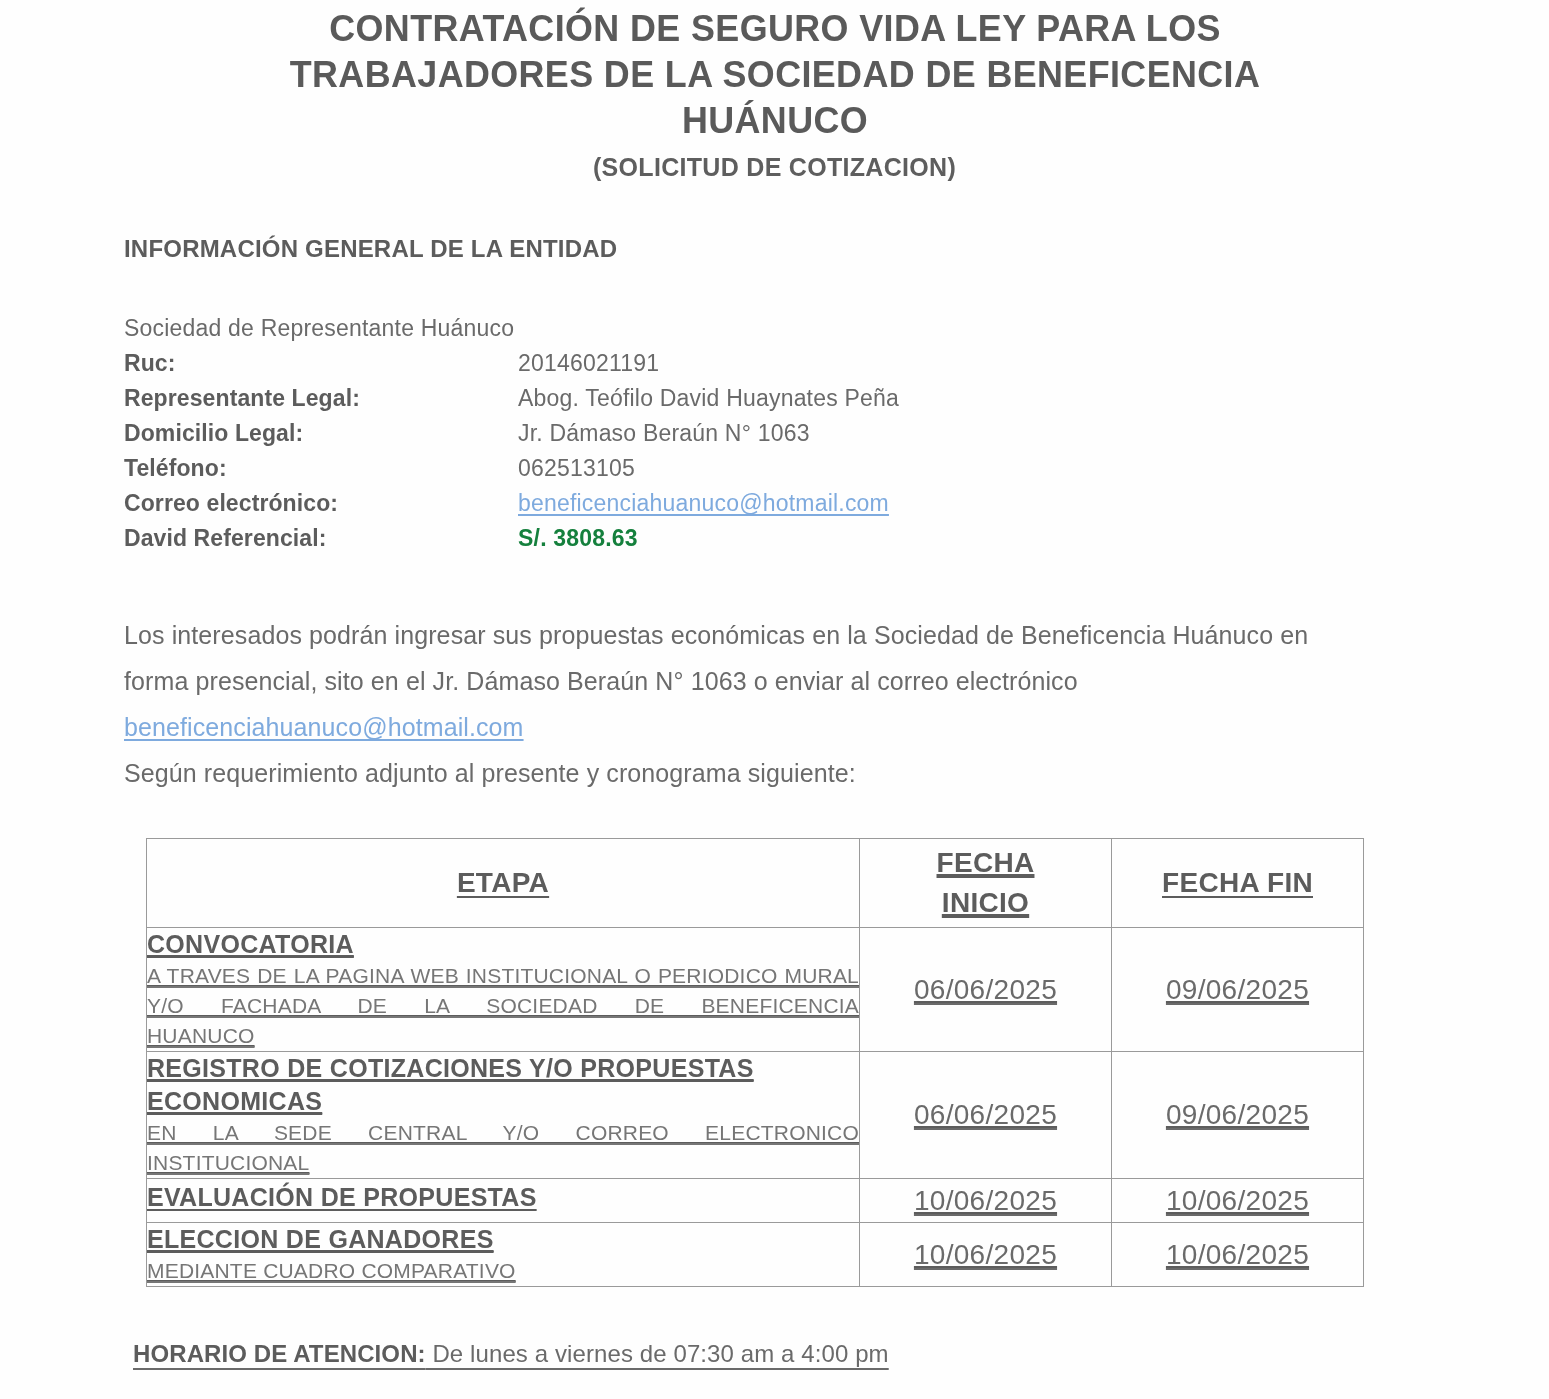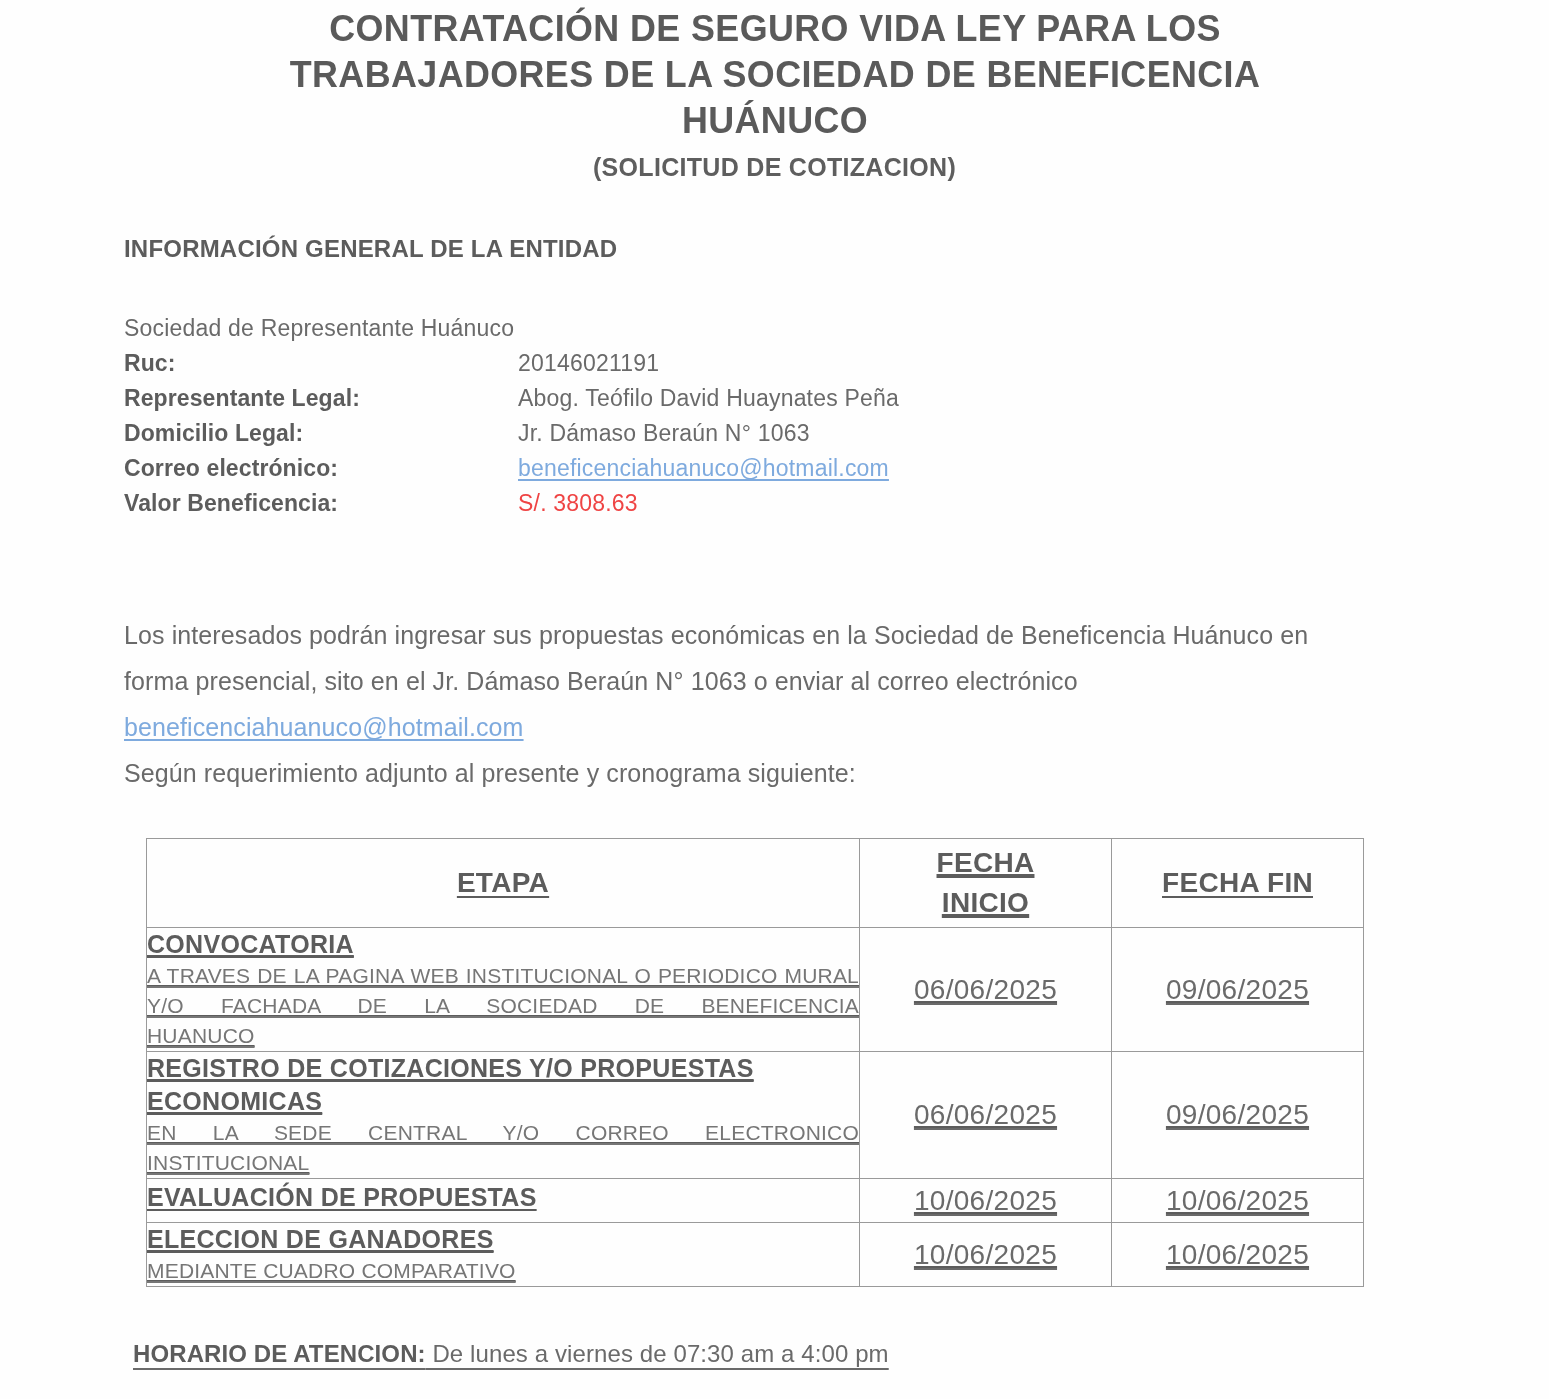--- a/index.html
+++ b/index.html
@@ -81,22 +81,22 @@
     color: #5c5c5c;
     letter-spacing: 0.1px;
   }
   .info-value {
     font-size: 23px;
     font-weight: normal;
     color: #6a6a6a;
     letter-spacing: 0.2px;
   }
   .info-value.bold {
-    font-weight: normal;
-    color: #ef4444;
+    font-weight: bold;
+    color: #15803d;
   }
   .maillink {
     color: #7eaade;
     text-decoration: underline;
     text-underline-offset: 3px;
   }
 
   
   .para {
     position: absolute;
@@ -233,28 +233,32 @@
     <div class="info-row">
       <div class="info-label">Representante Legal:</div>
       <div class="info-value">Abog. Teófilo David Huaynates Peña</div>
     </div>
 
     <div class="info-row">
       <div class="info-label">Domicilio Legal:</div>
       <div class="info-value">Jr. Dámaso Beraún N° 1063</div>
     </div>
 
+    <div class="info-row">
+      <div class="info-label">Teléfono:</div>
+      <div class="info-value">062513105</div>
+    </div>
 
     <div class="info-row">
       <div class="info-label">Correo electrónico:</div>
       <div class="info-value"><a class="maillink" href="#">beneficenciahuanuco@hotmail.com</a></div>
     </div>
 
     <div class="info-row">
-      <div class="info-label">Valor Beneficencia:</div>
+      <div class="info-label">David Referencial:</div>
       <div class="info-value bold">S/. 3808.63</div>
     </div>
 
   </div>
 
   <div class="para"><span>Los interesados podrán ingresar sus propuestas económicas en la Sociedad de Beneficencia Huánuco en forma presencial, sito en el Jr. Dámaso Beraún N° 1063 o enviar al correo electrónico </span><a class="maillink" href="#">beneficenciahuanuco@hotmail.com</a><br><span>Según requerimiento adjunto al presente y cronograma siguiente:</span></div>
 
   <div class="sched-wrap">
     <table class="sched">
       <colgroup>

